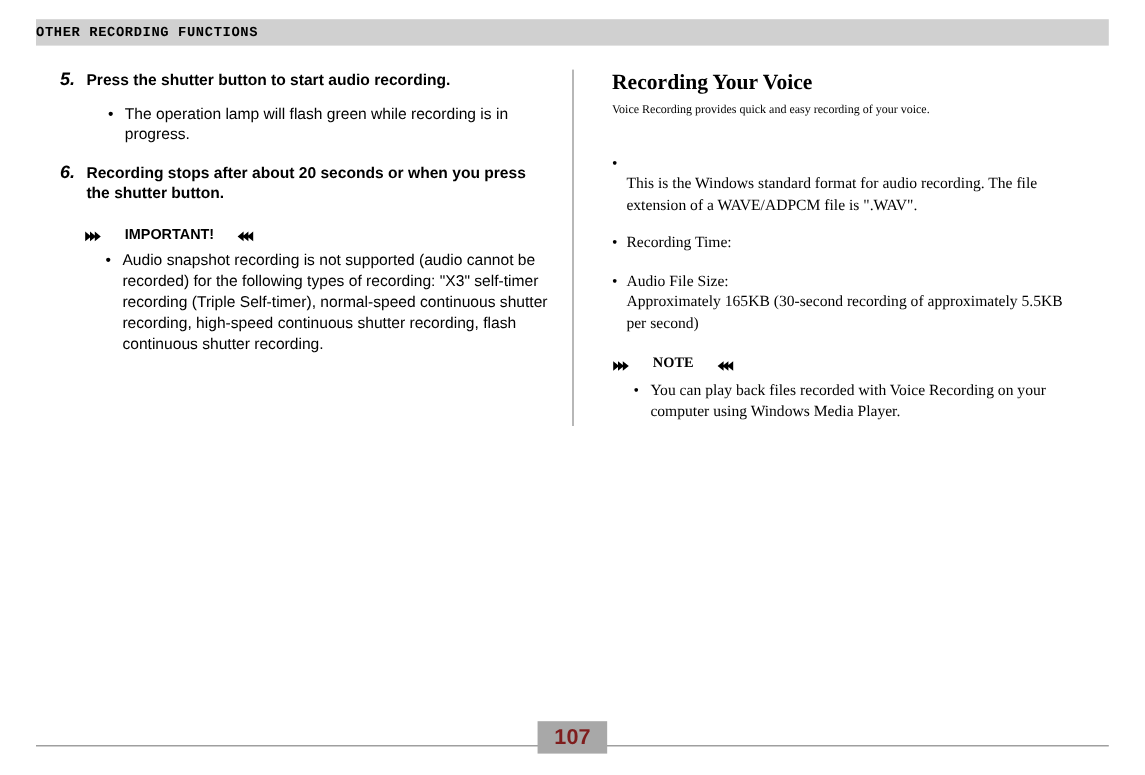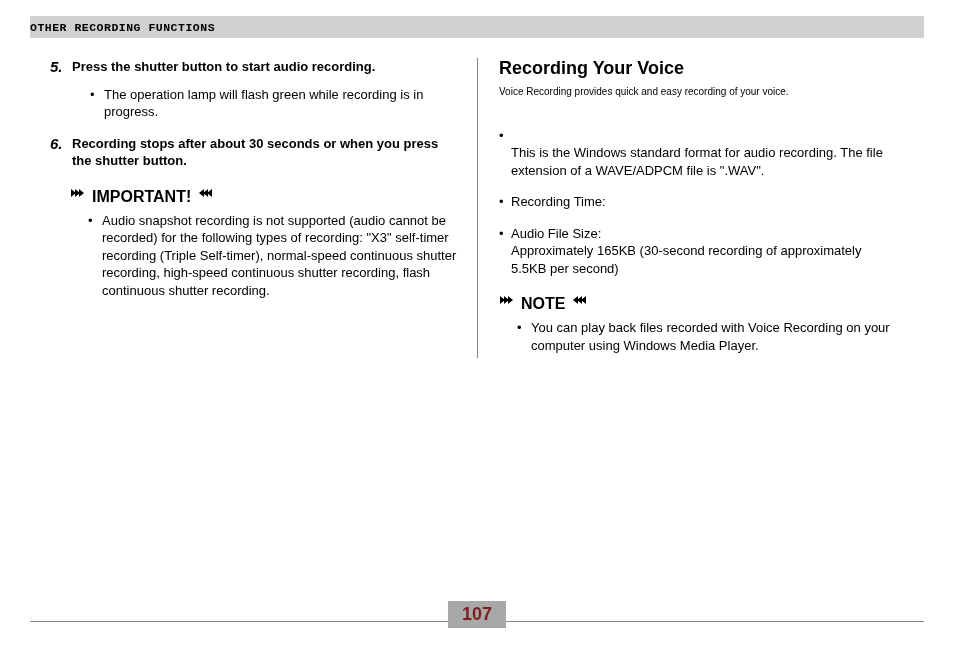--- a/index.html
+++ b/index.html
@@ -37,21 +37,22 @@
   .col {
     width: 50%;
     padding-right: 28px;
   }
   .col-left {
     padding-left: 20px;
     padding-right: 20px;
   }
   .col-right {
     border-left: 1px solid #888;
-    padding-left: 21px;
+    padding-left: 32px;
+    font-family: Liberation Serif, serif;
   }
   .step {
     display: flex;
     margin-bottom: 10px;
   }
   .step-num {
     font-weight: bold;
     font-style: italic;
     font-size: 15px;
     width: 22px;
@@ -67,25 +68,25 @@
     margin: 6px 0 14px 40px;
     font-size: 13px;
     line-height: 1.35;
   }
   .sub-bullet .dot {
     width: 14px;
     flex-shrink: 0;
   }
   .callout {
     display: flex;
-    align-items: flex-start;
-    gap: 4px;
+    align-items: flex-end;
+    gap: 16px;
     margin: 18px 0 6px 20px;
     font-weight: bold;
-    font-size: 16px;
+    font-size: 12px;
   }
   .callout-icon { display: inline-flex; }
   .note-bullet {
     display: flex;
     margin: 4px 0 4px 38px;
     font-size: 13px;
     line-height: 1.35;
   }
   .note-bullet .dot { width: 14px; flex-shrink: 0; }
   .section-title {
@@ -148,21 +149,21 @@
         <div class="step-num">5.</div>
         <div class="step-body">Press the shutter button to start audio recording.</div>
       </div>
       <div class="sub-bullet">
         <span class="dot">•</span>
         <span>The operation lamp will flash green while recording is in progress.</span>
       </div>
 
       <div class="step">
         <div class="step-num">6.</div>
-        <div class="step-body">Recording stops after about 30 seconds or when you press the shutter button.</div>
+        <div class="step-body">Recording stops after about 20 seconds or when you press the shutter button.</div>
       </div>
 
       <div class="callout">
         <span class="callout-icon">
           <svg width="18" height="10" viewBox="0 0 18 10">
               <path d="M1 1 L6 5 L1 9 Z M5 1 L10 5 L5 9 Z M9 1 L14 5 L9 9 Z" fill="#000"></path>
             </svg>
         </span>
         <span>IMPORTANT!</span>
         <span class="callout-icon">

